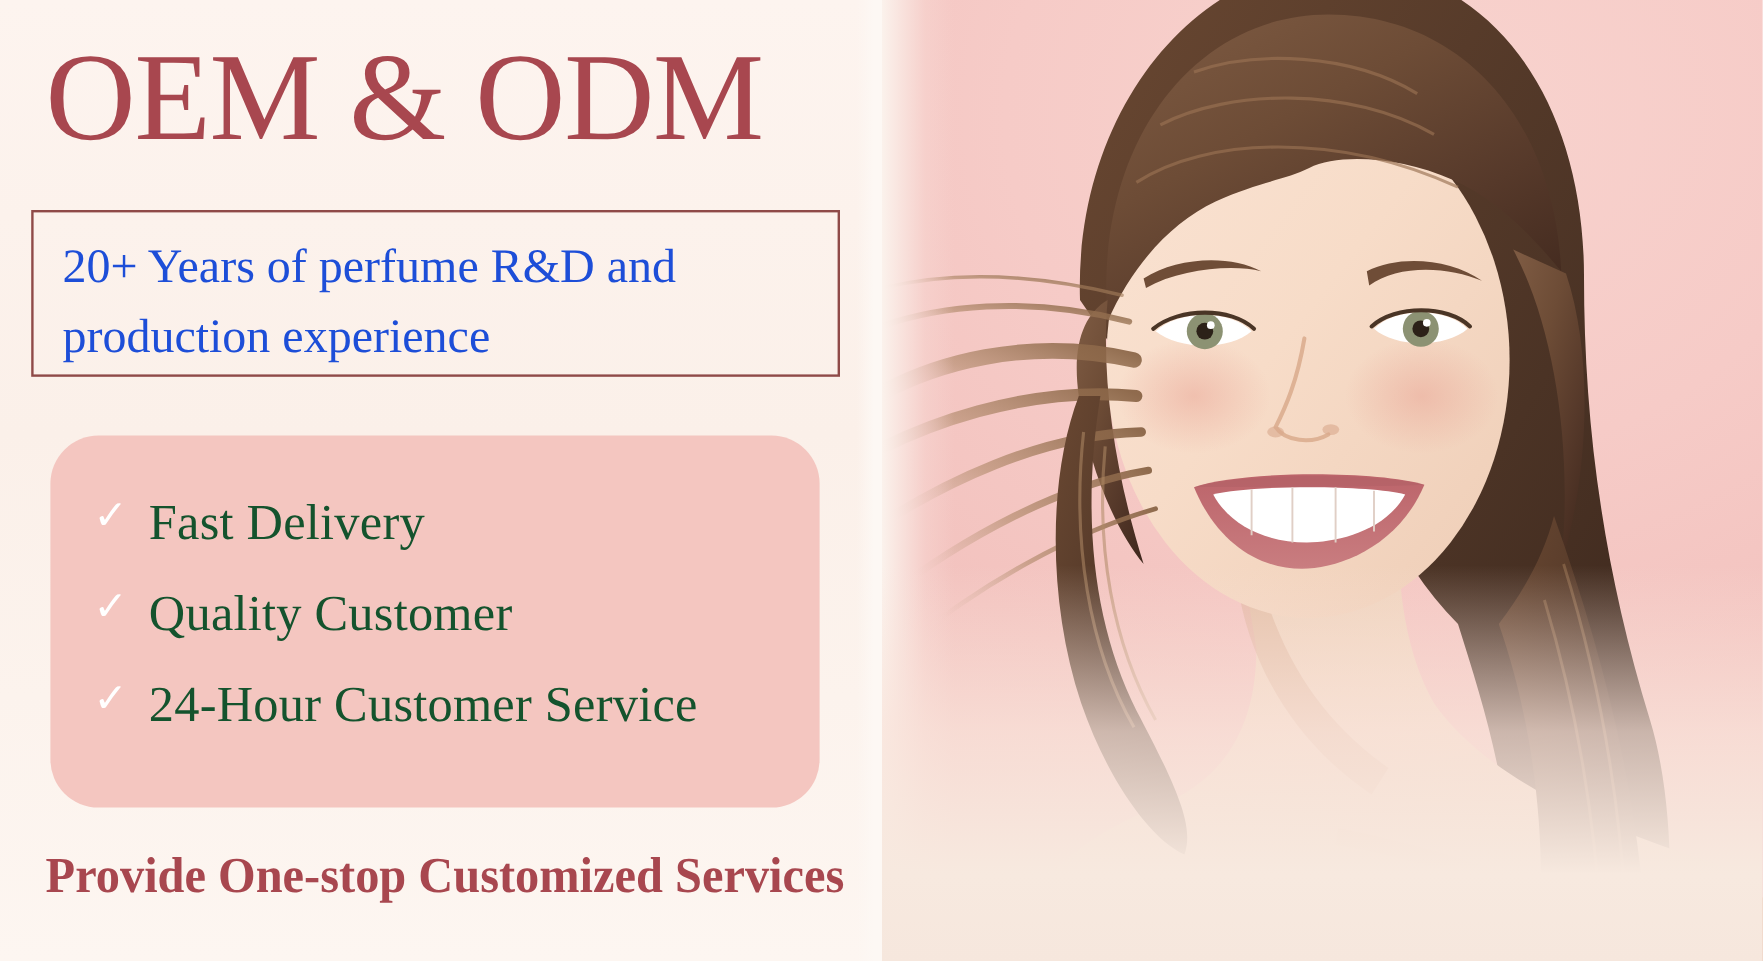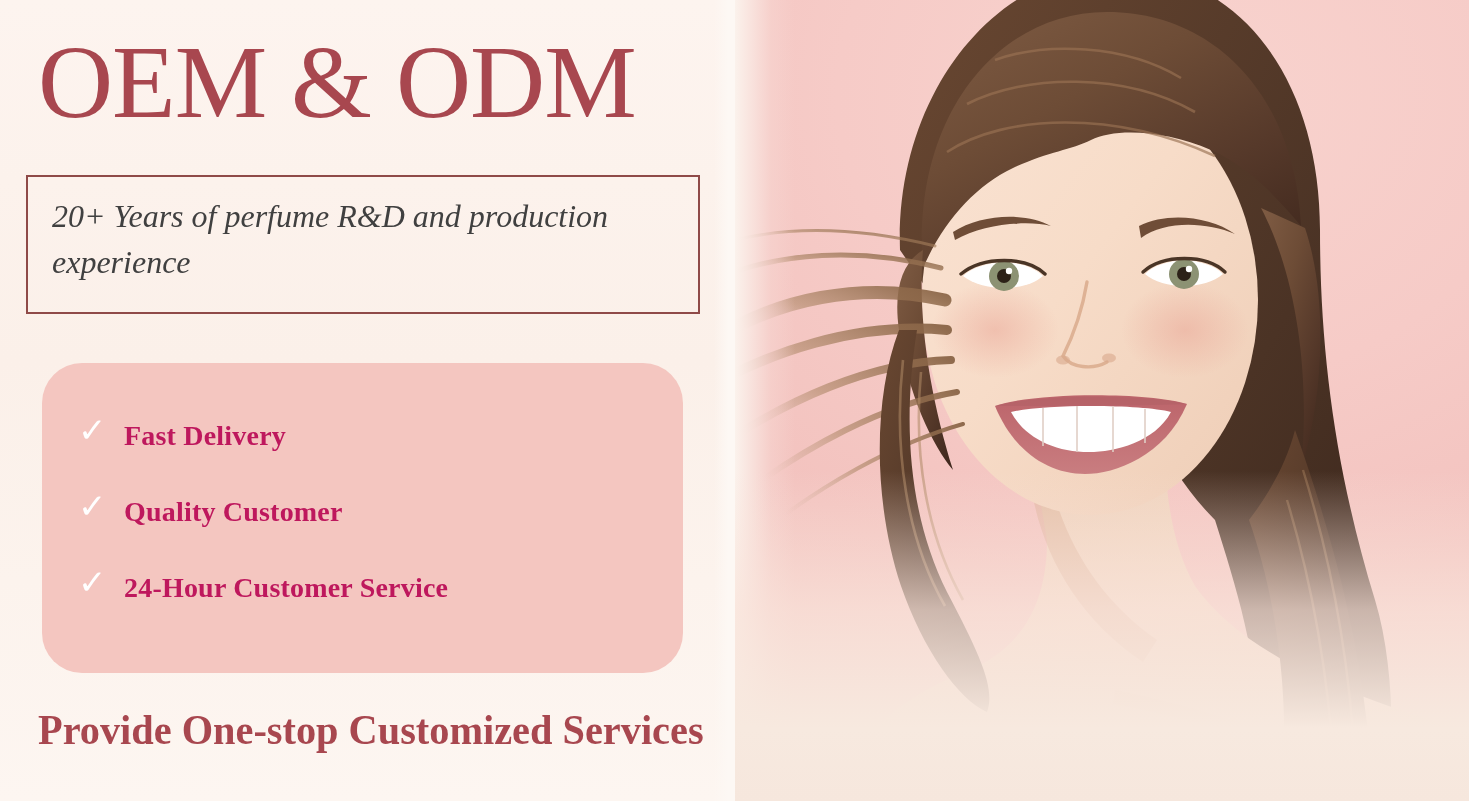--- a/index.html
+++ b/index.html
@@ -74,25 +74,24 @@
   
   .subtitle-box {
     position: absolute;
     left: 26px; top: 175px;
     width: 674px; height: 139px;
     box-sizing: border-box;
     border: 2px solid #8f4a48;
     padding: 16px 22px 0 24px;
   }
   .subtitle-text {
-    font-size: 32px;
+    font-size: 40px;
     line-height: 1.45;
-    color: #404040;
+    color: #1d4ed8;
     font-weight: 400;
-    font-style: italic;
   }
 
   
   .feature-card {
     position: absolute;
     left: 42px; top: 363px;
     width: 641px; height: 310px;
     box-sizing: border-box;
     background: #f4c6c0;
     border-radius: 40px;
@@ -113,24 +112,24 @@
     flex: 0 0 auto;
     width: 46px;
     color: #ffffff;
     font-size: 34px;
     line-height: 58px;
     font-weight: 300;
     font-family: "DejaVu Sans", sans-serif;
     text-align: left;
   }
   .feature-label {
-    color: #be185d;
-    font-size: 28px;
+    color: #14532d;
+    font-size: 42px;
     line-height: 70px;
-    font-weight: 700;
+    font-weight: 400;
     letter-spacing: 0.2px;
     max-width: 470px;
   }
 
   
   .tagline {
     position: absolute;
     left: 38px; top: 706px;
     font-size: 42px;
     font-weight: 700;

